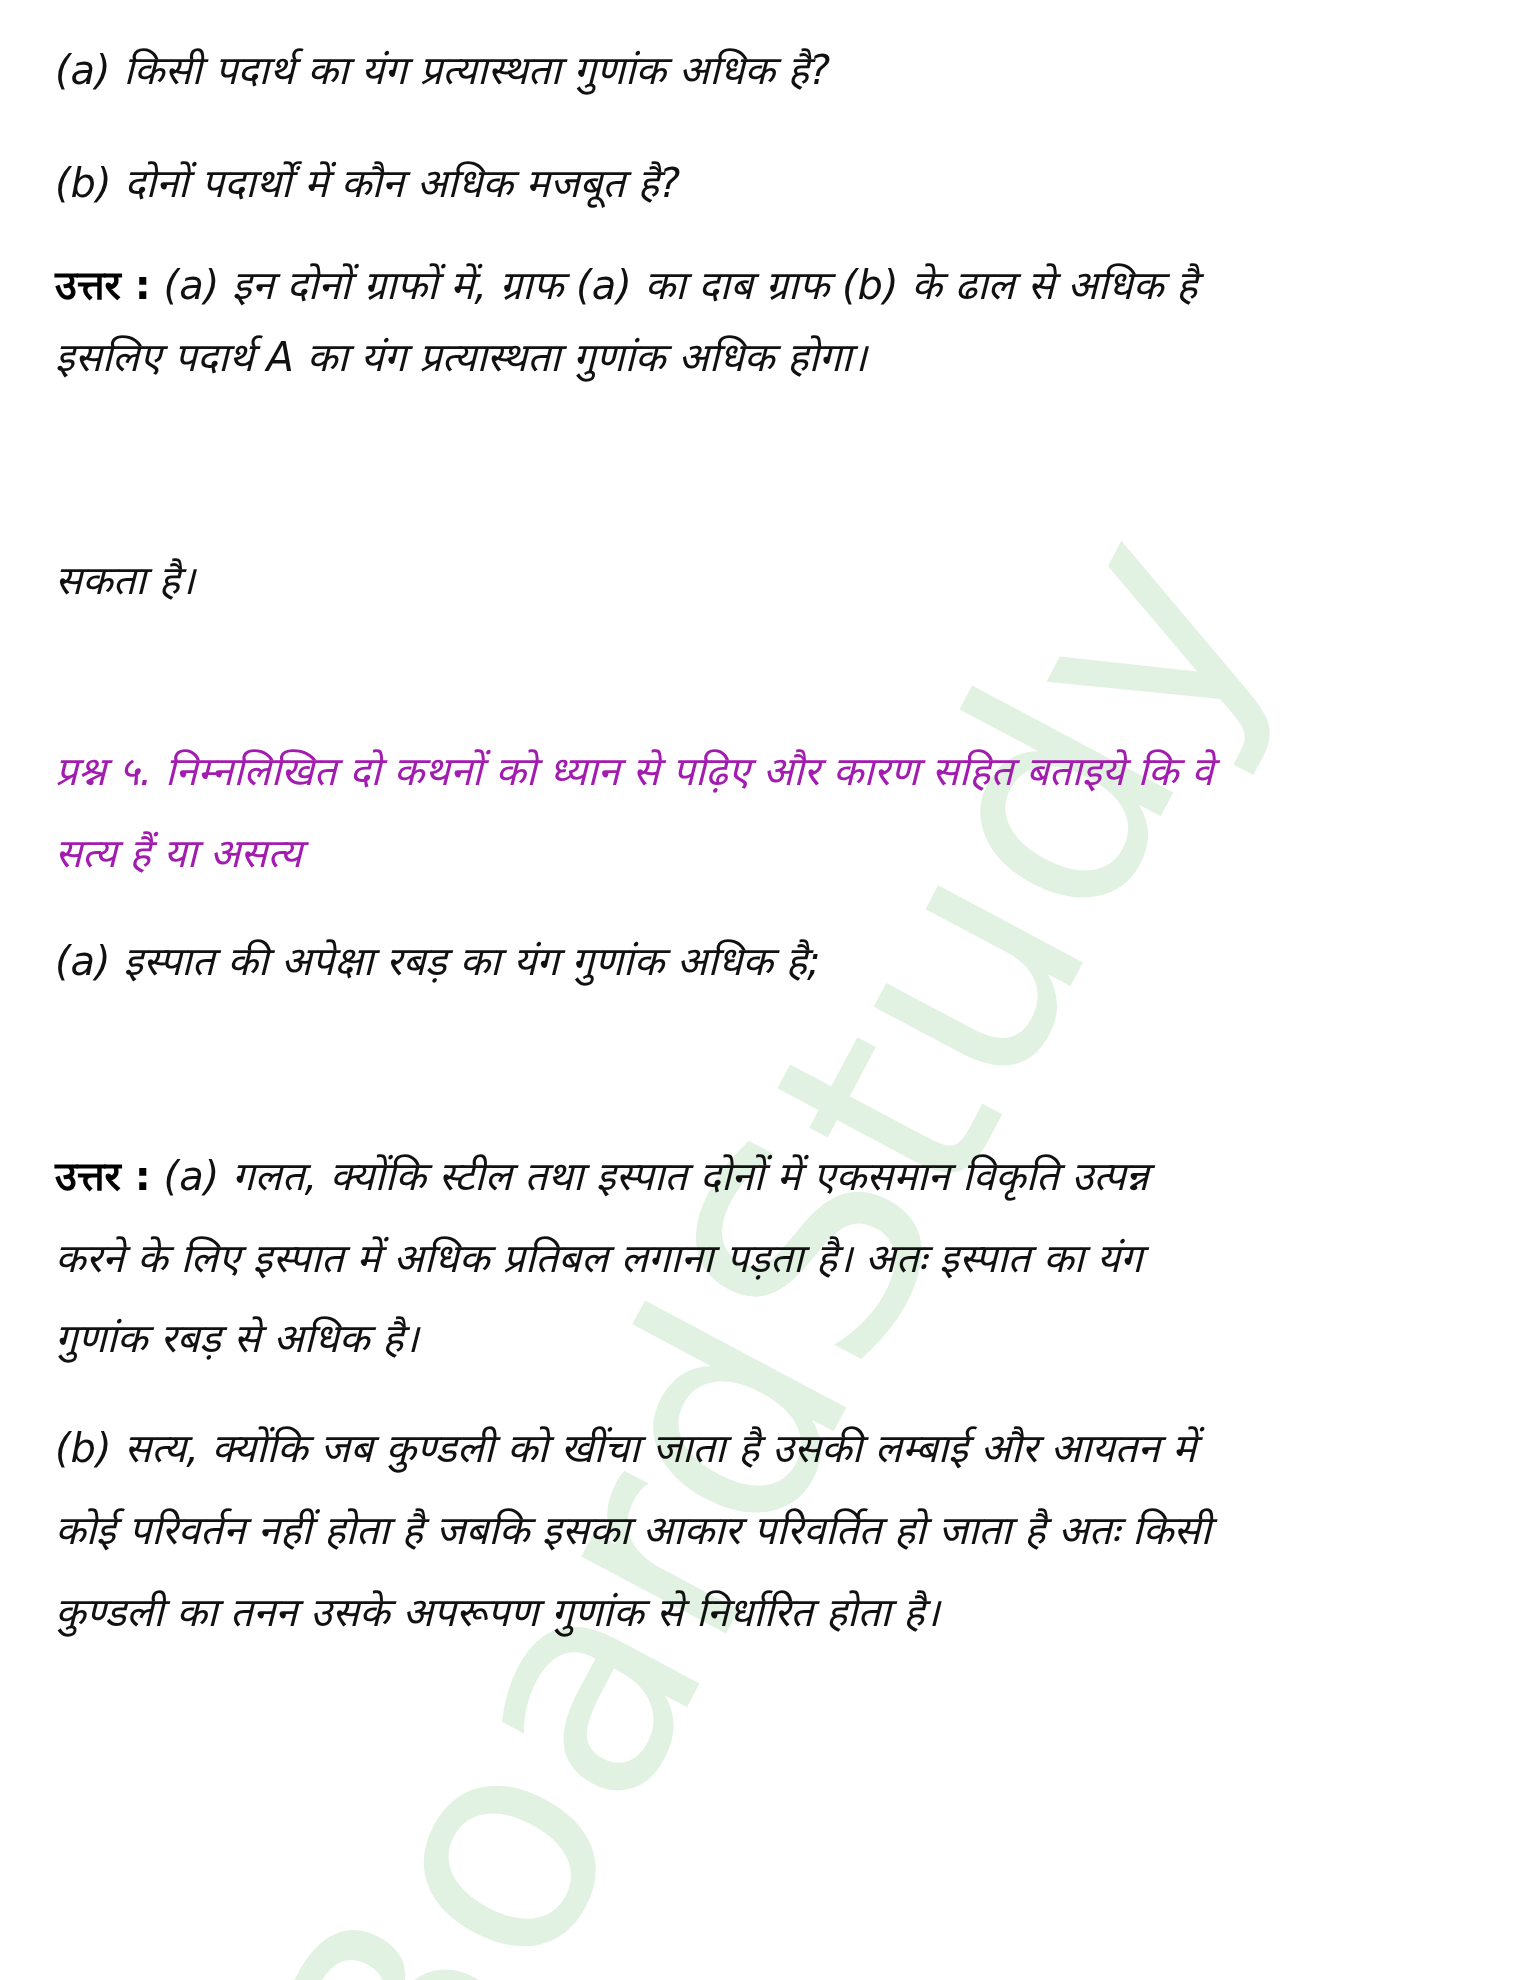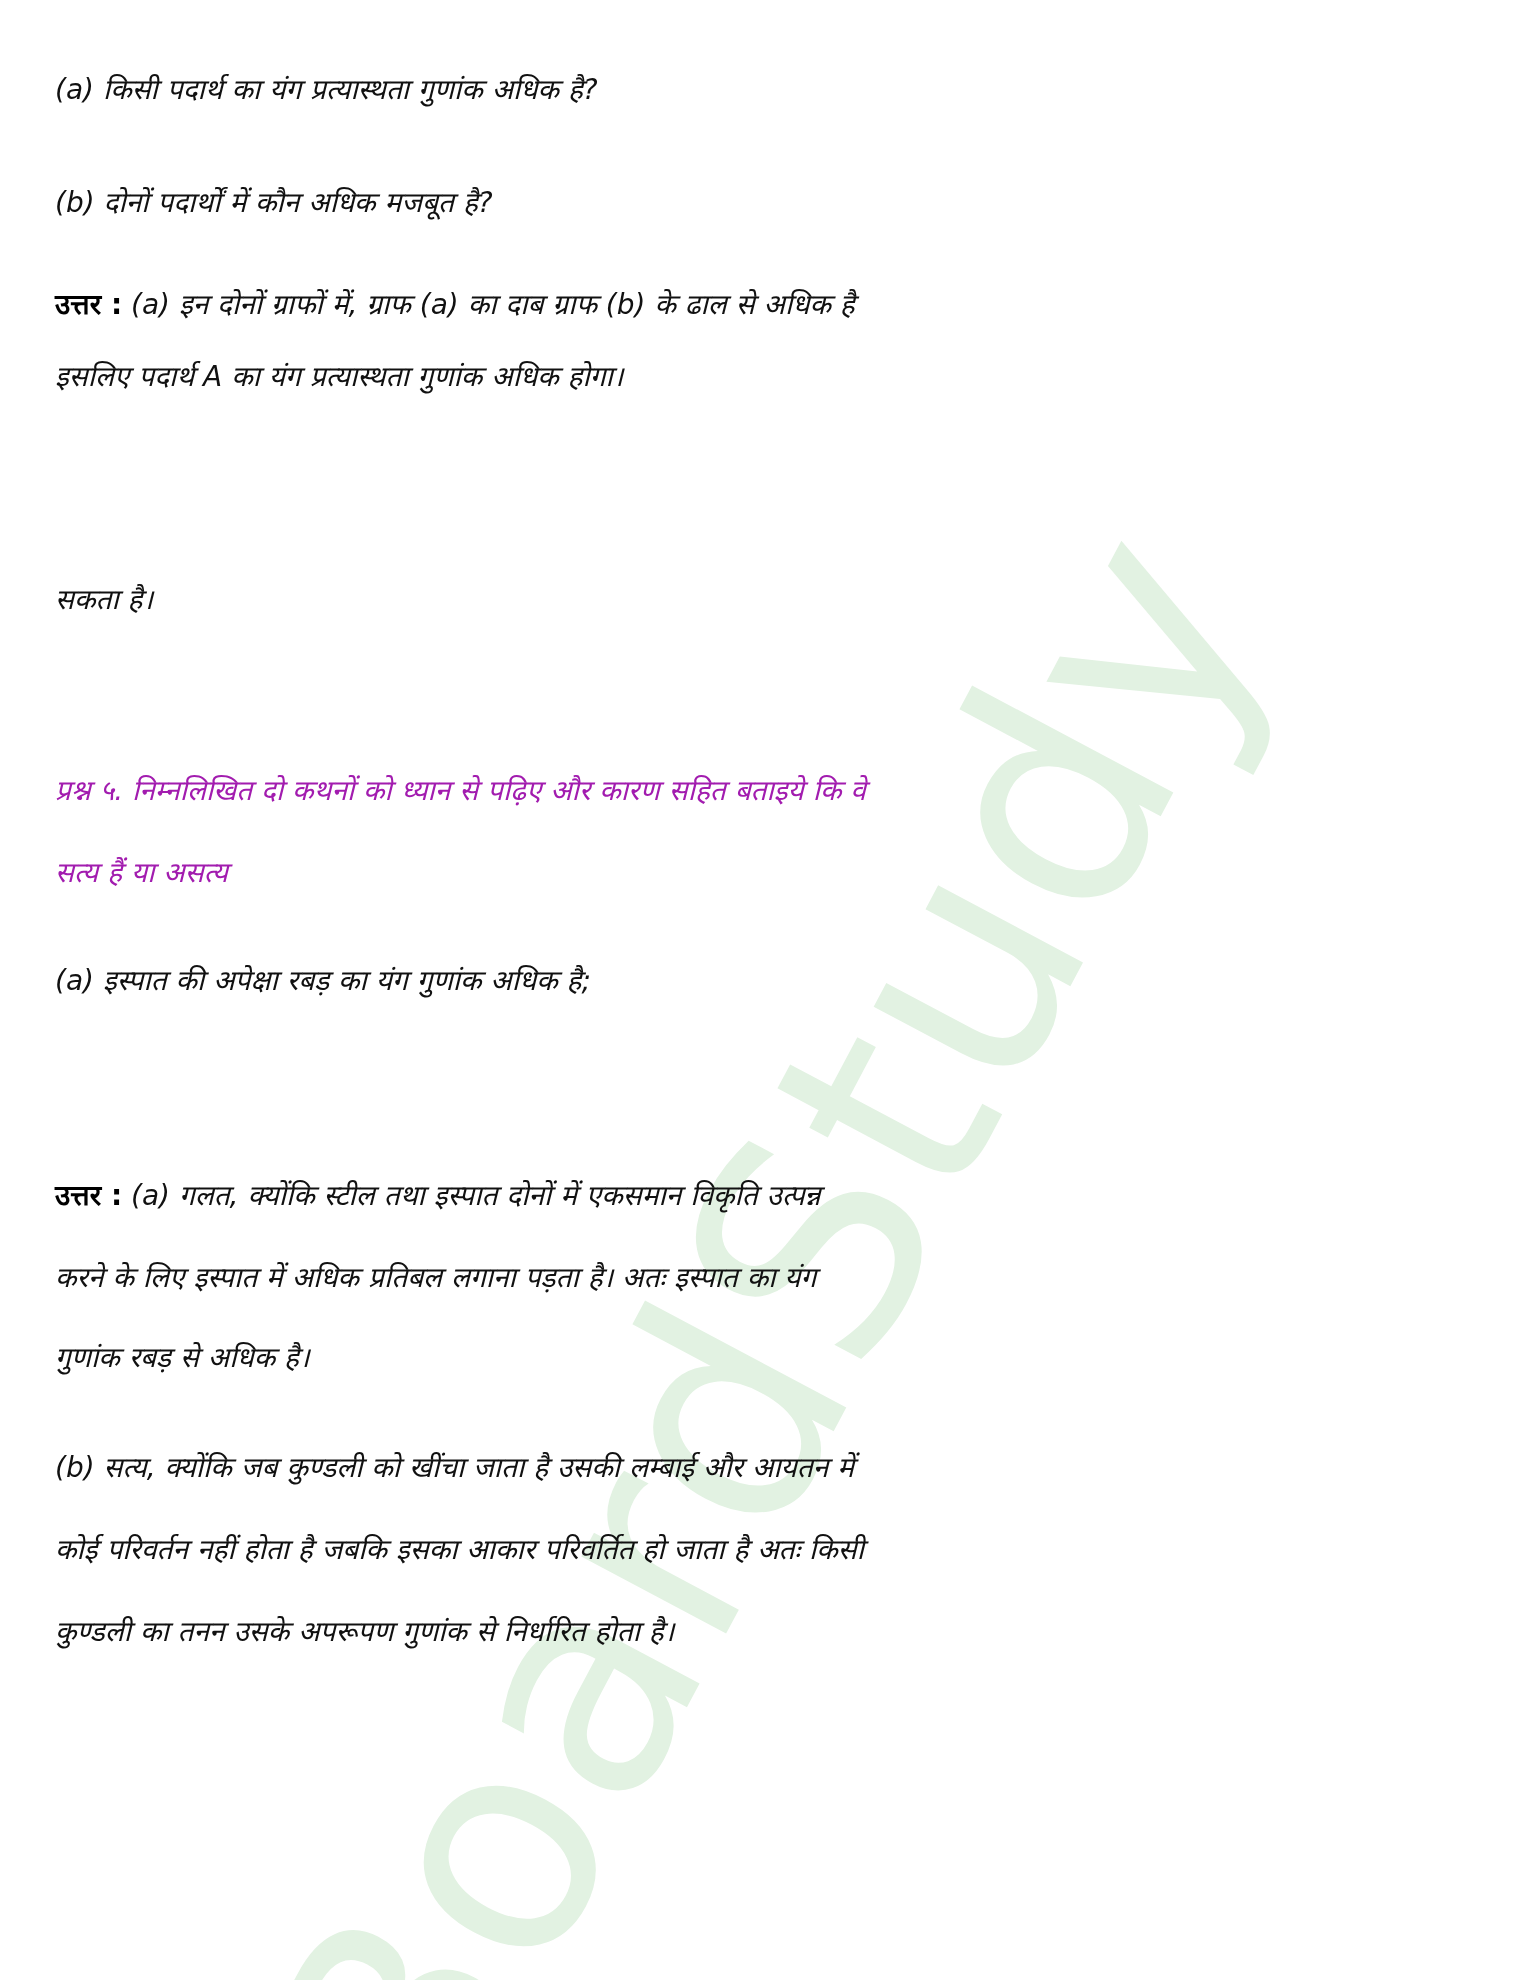--- a/index.html
+++ b/index.html
@@ -6,24 +6,23 @@
   body { width: 1530px; height: 1980px; position: relative; overflow: hidden;
          font-family: "DejaVu Sans", "Liberation Sans", sans-serif; }
   .watermark {
     position: absolute; left: 765px; top: 1340px;
     transform: translate(-50%, -50%) rotate(-62deg);
     font-family: "DejaVu Sans", sans-serif; font-size: 300px; font-weight: 400;
     color: #e2f2e2; white-space: nowrap; z-index: 0; letter-spacing: 2px;
   }
   .page { position: absolute; left: 0; top: 0; width: 1530px; height: 1980px; z-index: 1; }
   .line {
-    position: absolute; left: 55px; font-size: 28px; line-height: 56px;
+    position: absolute; left: 55px; font-size: 40px; line-height: 56px;
     color: #111111; font-style: italic; white-space: nowrap;
     transform: translateY(-50%);
-    margin-top: 20px;
   }
   .q { color: #a21caf; text-align: center; }
   .ans-label { color: #000000; font-weight: bold; font-style: normal; }
 </style>
 </head>
 <body>
 
 <div class="watermark">BoardStudy</div>
 
 <div class="page">

